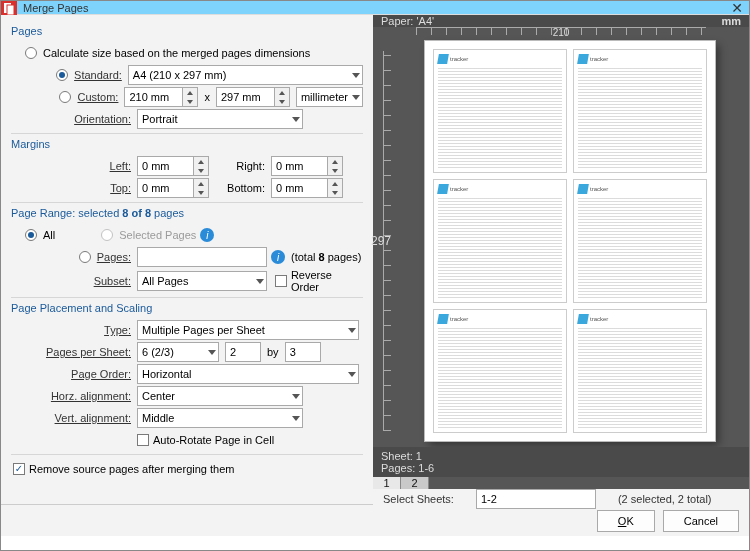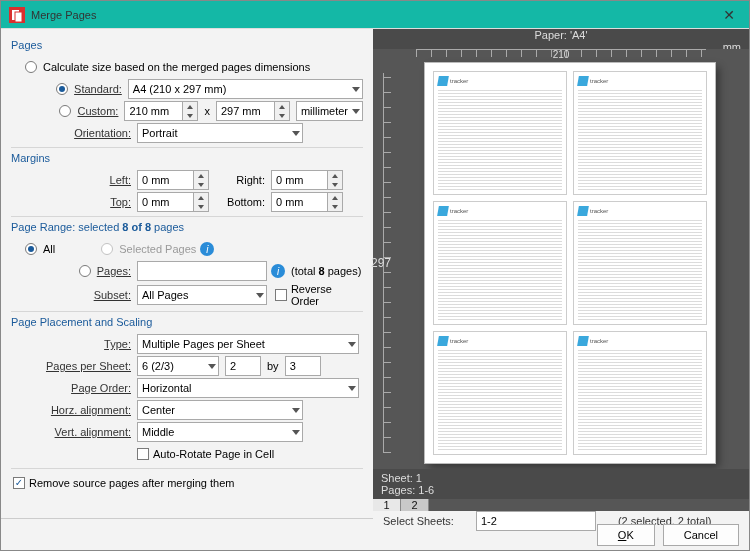--- a/index.html
+++ b/index.html
@@ -1,17 +1,17 @@
 <!DOCTYPE html>
 <html><head>
 <meta charset="utf-8">
 <style>
 * { box-sizing: border-box; margin: 0; padding: 0; font-family: "Segoe UI", Tahoma, sans-serif; font-size: 11px; }
 body { background: #fff; width: 750px; height: 551px; overflow: hidden; border: 1px solid #888; }
-.titlebar { height: 28px; background: #14b8a6; border-bottom: 1px solid #ddd; display: flex; align-items: center; padding: 0 8px; }
+.titlebar { height: 14px; background: #7dd3fc; border-bottom: 1px solid #ddd; display: flex; align-items: center; padding: 0 0; }
 .titlebar .icon { width: 16px; height: 16px; margin-right: 6px; }
 .titlebar .title { flex: 1; color: #333; }
 .titlebar .close { width: 40px; height: 30px; display: flex; align-items: center; justify-content: center; color: #333; font-size: 14px; margin-right: -8px; }
 .main { display: flex; height: 489px; }
 .left { width: 372px; padding: 6px 10px 6px 10px; background: #f3f3f3; }
 .right { flex: 1; background: #565656; display: flex; flex-direction: column; }
 .section-title { color: #1a5a9a; font-size: 11px; margin: 4px 0 6px 0; }
 .row { display: flex; align-items: center; margin: 2px 0; min-height: 20px; }
 .label-col { width: 126px; text-align: right; padding-right: 6px; color: #333; text-decoration: underline; }
 .radio-dot { width: 12px; height: 12px; border: 1px solid #7a7a7a; border-radius: 50%; display: inline-flex; align-items: center; justify-content: center; background: #fff; margin-right: 6px; vertical-align: middle; }
@@ -27,22 +27,22 @@
 .spinner-input { border-right: none; }
 .spin-btns { display: flex; flex-direction: column; border: 1px solid #a9a9a9; background: #f0f0f0; }
 .spin-btns div { width: 14px; height: 9px; display: flex; align-items: center; justify-content: center; }
 .spin-btns .up::after { content: ""; border-left: 3px solid transparent; border-right: 3px solid transparent; border-bottom: 4px solid #555; }
 .spin-btns .down::after { content: ""; border-left: 3px solid transparent; border-right: 3px solid transparent; border-top: 4px solid #555; }
 .disabled { color: #9a9a9a; }
 .info-icon { width: 14px; height: 14px; border-radius: 50%; background: #2a8cd8; color: #fff; display: inline-flex; align-items: center; justify-content: center; font-size: 10px; font-style: italic; margin-left: 4px; }
 .hr { border: none; border-top: 1px solid #d6d6d6; margin: 4px 0; }
 
 
-.preview-header { height: 20px; background: #4a4a4a; color: #ddd; display: flex; align-items: center; padding: 0 8px; font-size: 11px; flex-direction: column; }
-.preview-header .mm { margin-left: auto; }
+.preview-header { height: 20px; background: #4a4a4a; color: #ddd; display: flex; align-items: center; padding: 0 8px; font-size: 11px; }
+.preview-header .mm { margin-left: auto; font-weight: bold; }
 .ruler-h { height: 18px; background: #565656; color: #bbb; position: relative; display: flex; align-items: flex-end; justify-content: center; }
 .ruler-h .ticks { height: 8px; width: 290px; background-image: repeating-linear-gradient(90deg, #aaa 0, #aaa 1px, transparent 1px, transparent 15px); border-top: 1px solid #aaa; }
 .ruler-h .lab { position: absolute; top: 0; left: 50%; transform: translateX(-50%); color: #ddd; font-size: 10px; }
 .ruler-v { width: 18px; background: #565656; color: #ddd; position: relative; display: flex; align-items: center; justify-content: flex-end; }
 .ruler-v .ticks { width: 8px; height: 380px; background-image: repeating-linear-gradient(0deg, #aaa 0, #aaa 1px, transparent 1px, transparent 15px); border-left: 1px solid #aaa; }
 .ruler-v .lab { position: absolute; left: 0; top: 50%; transform: translate(-2px,-50%) rotate(0deg); color: #ddd; font-size: 12px; }
 .preview-body { flex: 1; display: flex; }
 .paper-area { flex: 1; background: #565656; display: flex; align-items: flex-start; justify-content: center; padding: 6px; }
 .paper { width: 290px; height: 400px; background: #fff; box-shadow: 0 0 0 1px #bbb, 4px 4px 8px rgba(0,0,0,.4); display: grid; grid-template-columns: 1fr 1fr; grid-template-rows: 1fr 1fr 1fr; gap: 6px; padding: 8px; }
 .minipage { border: 1px solid #ccc; background: #fff; display: flex; flex-direction: column; padding: 4px; overflow: hidden; }

